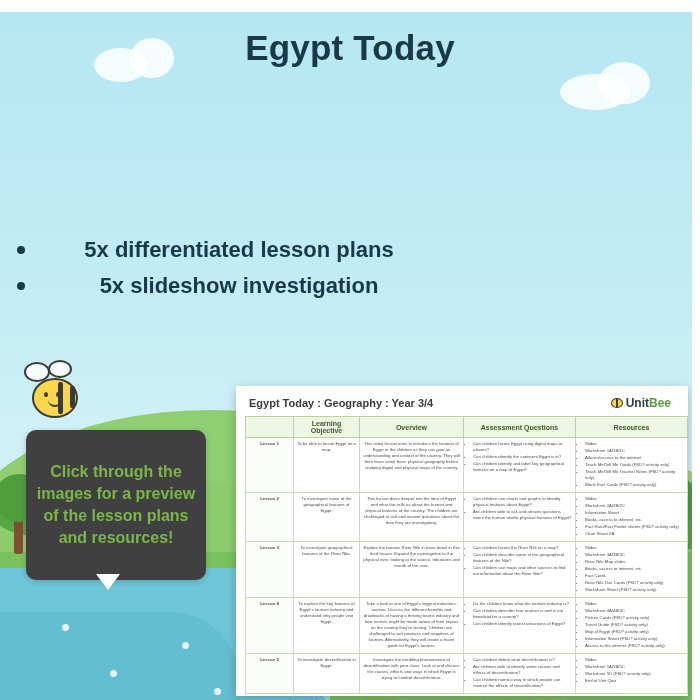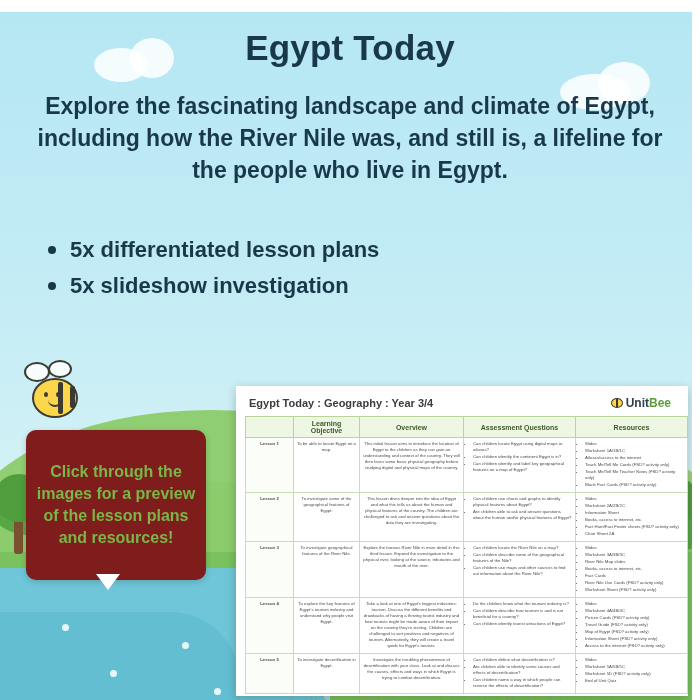--- a/index.html
+++ b/index.html
@@ -77,22 +77,23 @@
   }
   .subtitle {
     position: absolute; left: 32px; top: 78px; width: 636px;
     text-align: center;
     font-size: 23px; font-weight: bold; color: #19384a;
     line-height: 32px;
   }
 
   
   .bullets {
-    position: absolute; left: 40px; top: 220px; width: 430px;
+    position: absolute; left: 9px; top: 220px; width: 430px;
     color: #19384a;
+    text-align: center;
   }
   .bullets li {
     list-style: none;
     font-size: 22px; font-weight: bold;
     line-height: 36px;
     padding-left: 30px;
     position: relative;
   }
   .bullets li::before {
     content: "";
@@ -112,21 +113,21 @@
     position: absolute; left: 0; top: 26px; width: 200px;
     text-align: center;
     font-size: 17px; font-weight: bold; color: #7ab648;
     line-height: 22px; z-index: 4;
   }
 
   
   .callout {
     position: absolute; left: 26px; top: 418px;
     width: 180px; height: 150px;
-    background: #7f1d1d;
+    background: #404040;
     border-radius: 10px;
     box-shadow: 0 2px 6px rgba(0,0,0,.18);
     display: flex; align-items: center; justify-content: center;
     padding: 8px;
   }
   .callout-text {
     font-size: 16px; font-weight: bold; color: #7ab648;
     text-align: center; line-height: 22px;
   }
   .callout-tail {
@@ -246,21 +247,20 @@
   <div class="tree-top" style="left:-6px; top:462px; width:50px; height:48px;"></div>
   <div class="tree-trunk" style="left:664px; top:506px; width:10px; height:44px;"></div>
   <div class="tree-top" style="left:642px; top:462px; width:56px; height:54px;"></div>
 
   <div class="flower" style="left:62px; top:612px;"></div>
   <div class="flower" style="left:110px; top:658px;"></div>
   <div class="flower" style="left:182px; top:630px;"></div>
   <div class="flower" style="left:214px; top:676px;"></div>
 
   <div class="title">Egypt Today</div>
-  <div class="subtitle">Explore the fascinating landscape and climate of Egypt, including how the River Nile was, and still is, a lifeline for the people who live in Egypt.</div>
 
   <ul class="bullets">
     <li>5x differentiated lesson plans</li>
     <li>5x slideshow investigation</li>
   </ul>
 
 
   <div class="bee">
     <div class="bee-wing" style="left:6px; top:2px; width:26px; height:20px;"></div>
     <div class="bee-wing" style="left:30px; top:0px; width:24px; height:18px;"></div>

